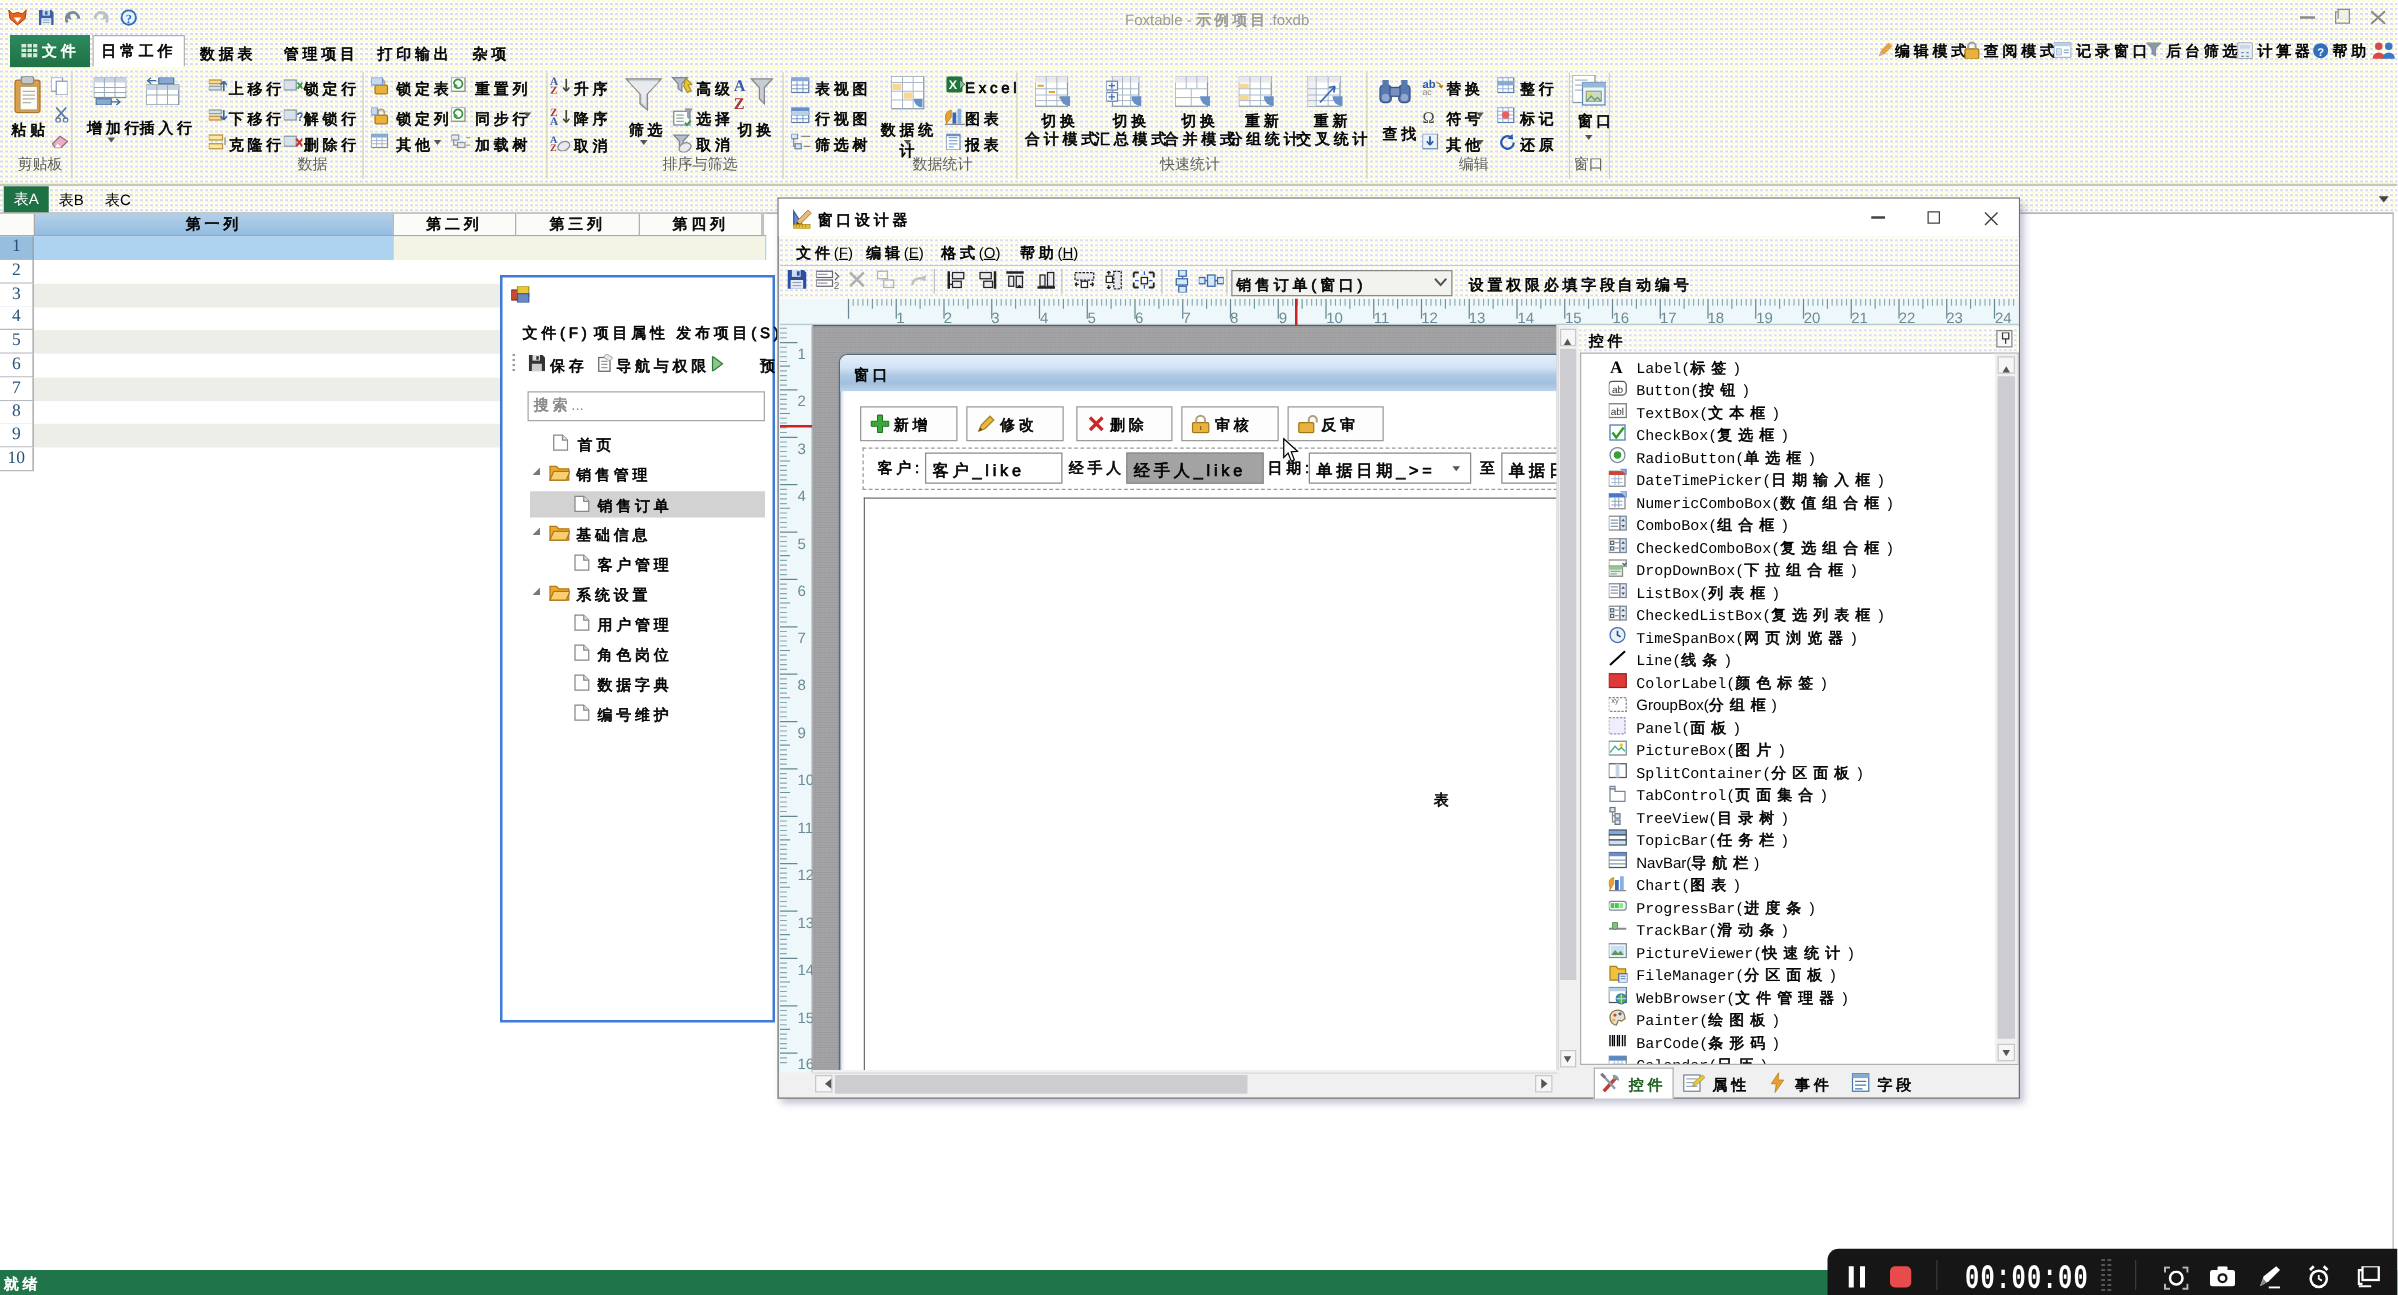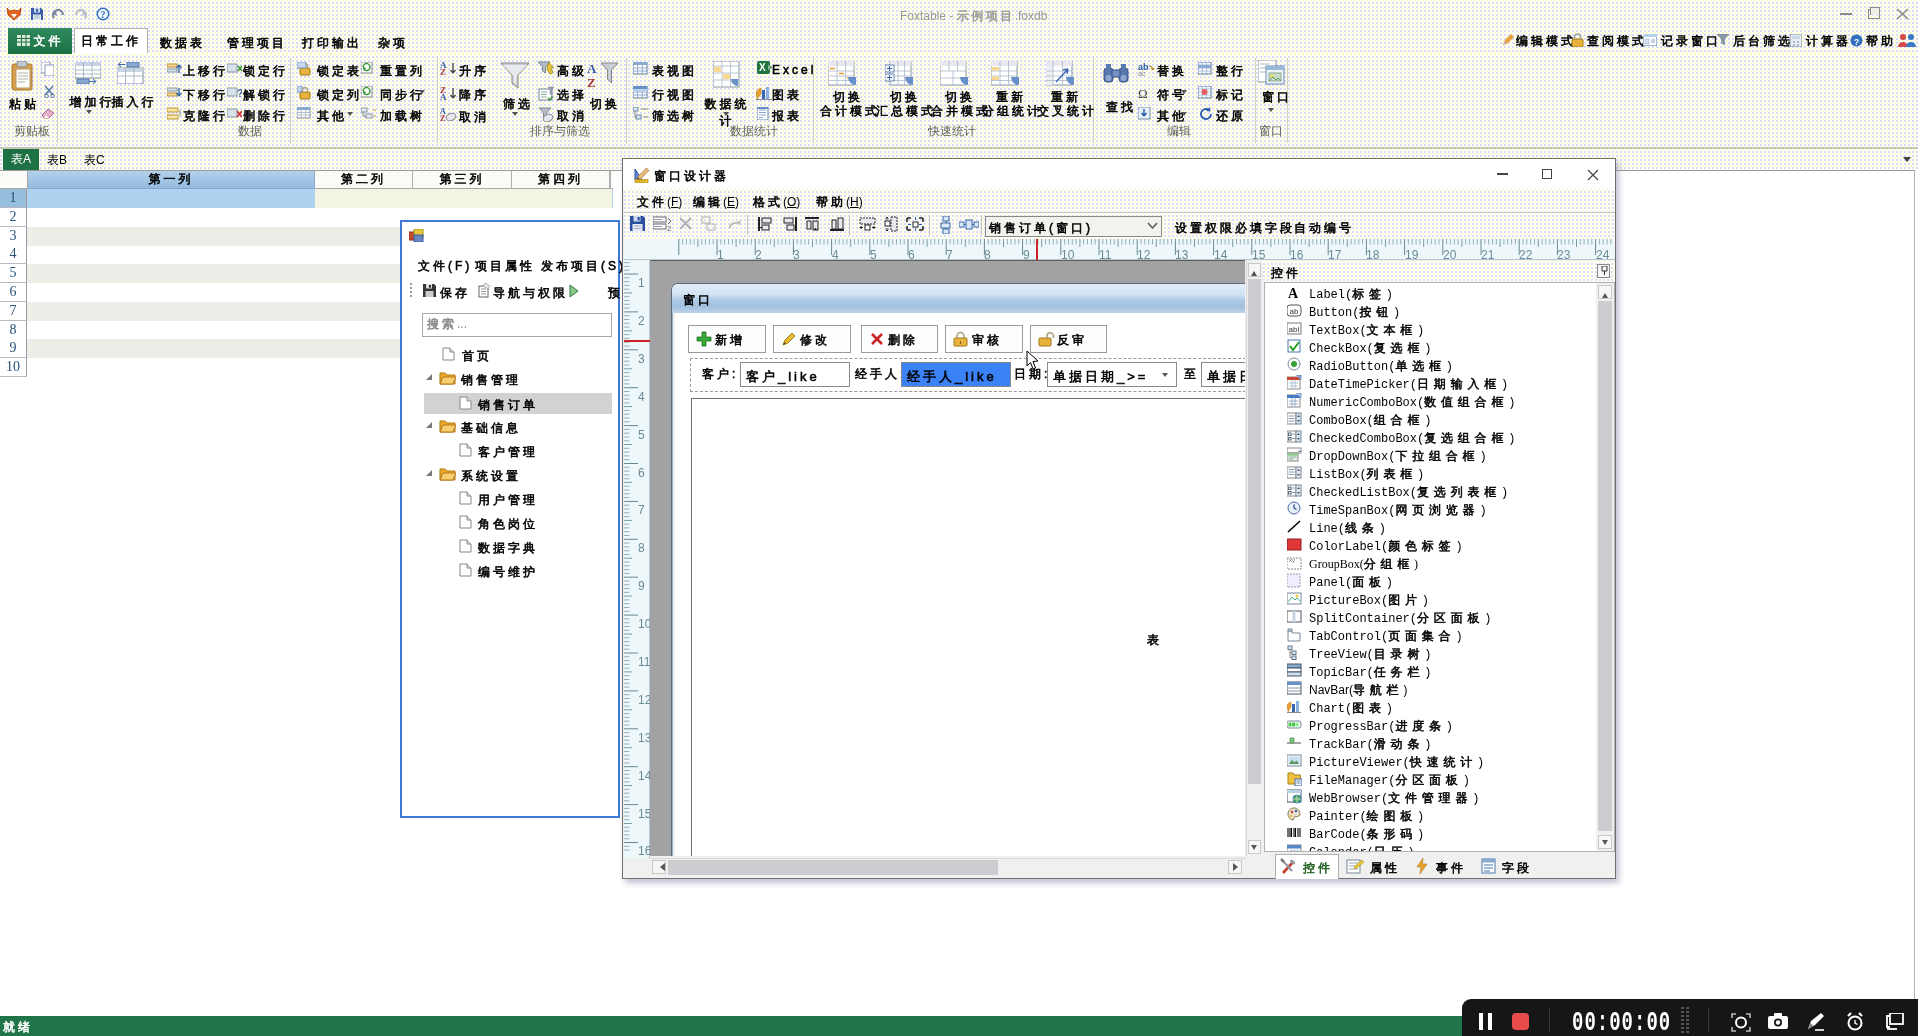--- a/index.html
+++ b/index.html
@@ -989,21 +989,21 @@
           <svg width="13" height="20">
             <path d="M1 1 L1 16 L4.5 12.5 L7 19 L9.5 18 L7 11.5 L12 11 Z" fill="#fff" stroke="#000" stroke-width="1"></path>
           </svg>
         </div>
 <div class="ab" style="left:40px;top:97px;width:556px;height:34px;border:1px dashed #9a9a9a;border-right:none"></div>
 <div class="ab z" style="left:52px;top:105px">客户:</div>
 <div class="ab" style="left:90px;top:101px;width:110px;height:25px;background:#fff;border:1px solid #8a8a8a">
           <span class="z" style="position:absolute;left:5px;top:5px;font-size:13px">客户_like</span>
         </div>
 <div class="ab z" style="left:205px;top:105px">经手人:</div>
-<div class="ab" style="left:251px;top:101px;width:110px;height:25px;background:#3b82f6;border:1px solid #8a8a8a">
+<div class="ab" style="left:251px;top:101px;width:110px;height:25px;background:#a3a3a3;border:1px solid #8a8a8a">
           <span class="z" style="position:absolute;left:5px;top:5px;font-size:13px">经手人_like</span>
         </div>
 <div class="ab z" style="left:364px;top:105px">日期:</div>
 <div class="ab" style="left:397px;top:101px;width:130px;height:25px;background:#fff;border:1px solid #8a8a8a">
           <span class="z" style="position:absolute;left:5px;top:5px;font-size:13px">单据日期_&gt;=</span>
           <span style="position:absolute;right:8px;top:10px;width:0;height:0;border:3.5px solid transparent;border-top:4.5px solid #555"></span>
         </div>
 <div class="ab z" style="left:534px;top:105px">至</div>
 <div class="ab" style="left:551px;top:101px;width:70px;height:25px;background:#fff;border:1px solid #8a8a8a">
           <span class="z" style="position:absolute;left:5px;top:5px;font-size:13px">单据日</span>
@@ -1156,21 +1156,21 @@
             <rect x="0" y="2" width="14" height="11" fill="#e03838" stroke="#902020"></rect>
           </svg>
         </div>
 <div class="ab" style="left:44px;top:255px;font-family:'Liberation Mono',monospace;font-size:12px;white-space:nowrap">ColorLabel(<span class="zm">颜色标签</span>)</div>
 <div class="ab" style="left:22px;top:272px">
           <svg width="15" height="15">
             <rect x="0" y="3" width="14" height="11" fill="none" stroke="#888" stroke-dasharray="2 1"></rect>
             <text x="2" y="7" font-size="6" fill="#667">xy</text>
           </svg>
         </div>
-<div class="ab" style="left:44px;top:273px;font-family:Liberation Serif, serif;font-size:12px;white-space:nowrap">GroupBox(<span class="zm">分组框</span>)</div>
+<div class="ab" style="left:44px;top:273px;font-family:Liberation Sans, sans-serif;font-size:12px;white-space:nowrap">GroupBox(<span class="zm">分组框</span>)</div>
 <div class="ab" style="left:22px;top:290px">
           <svg width="15" height="15">
             <rect x="0" y="1" width="13" height="13" fill="#eef" stroke="#99a" stroke-dasharray="2 1"></rect>
           </svg>
         </div>
 <div class="ab" style="left:44px;top:291px;font-family:'Liberation Mono',monospace;font-size:12px;white-space:nowrap">Panel(<span class="zm">面板</span>)</div>
 <div class="ab" style="left:22px;top:308px">
           <svg width="15" height="15">
             <rect x="0" y="2" width="14" height="11" fill="#fff" stroke="#789"></rect>
             <path d="M1 11 l4 -5 l3 3 l2 -2 l3 3" fill="none" stroke="#4a8"></path>

